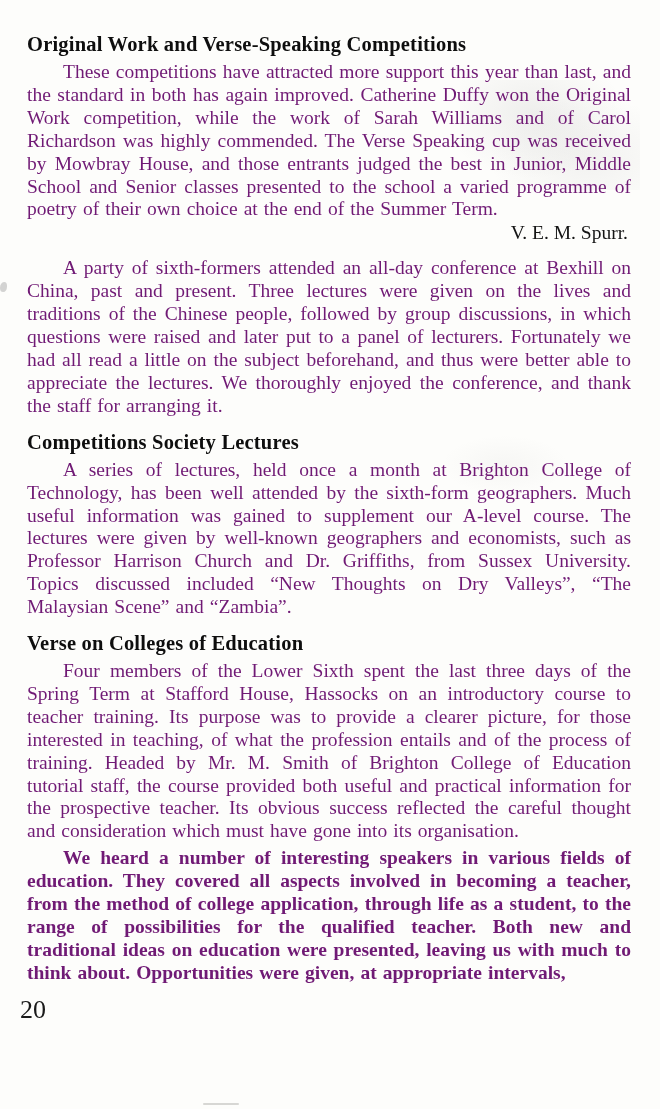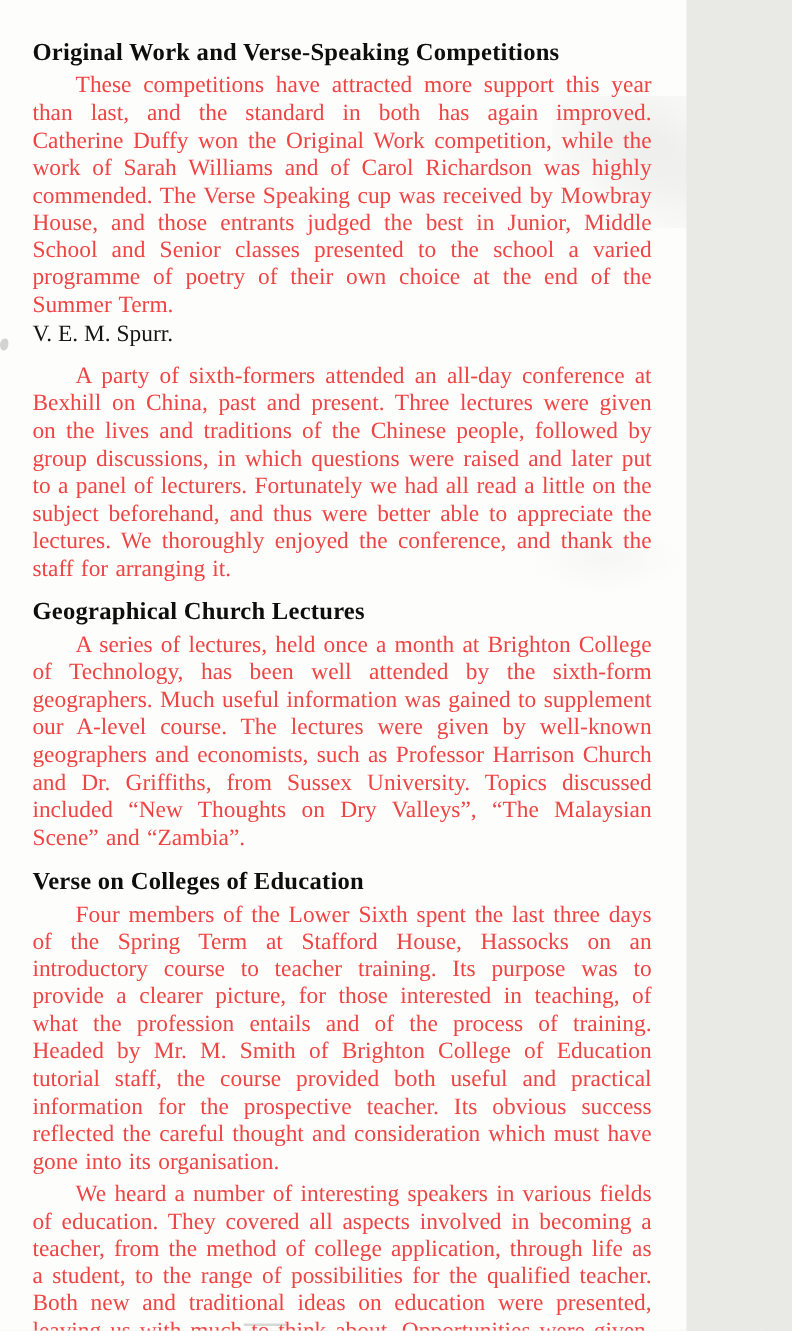--- a/index.html
+++ b/index.html
@@ -2,21 +2,21 @@
 <html><head>
 <meta charset="utf-8">
 <style>
   html, body {
     margin: 0;
     padding: 0;
     background: #e9e9e6;
   }
   .scan {
     position: relative;
-    width: 572px;
+    width: 660px;
     height: 1109px;
     background: #fdfdfb;
     overflow: hidden;
     font-family: "Liberation Serif", serif;
     color: #171717;
   }
   .content {
     position: relative;
     padding: 33px 29px 0 27px;
     z-index: 2;
@@ -30,28 +30,30 @@
     color: #0e0e0e;
     margin: 0 0 5px 0;
   }
   p.body-par {
     font-size: 19.5px;
     line-height: 22.9px;
     text-align: justify;
     text-indent: 36px;
     word-spacing: 1.2px;
     margin: 0;
-    color: #ef4444;
+    color: #701a75;
   }
   p.body-par + p.body-par {
     margin-top: 4px;
+    font-weight: bold;
   }
   .signature {
     font-size: 19.5px;
     line-height: 23px;
+    text-align: right;
     color: #151515;
   }
   .sig-flush   { padding-right: 3px;  }
   .sig-offset  { padding-right: 33px; }
   section.sec + section.sec {
     margin-top: 13px;
   }
   .page-number {
     margin: 13px 0 0 -7px;
     font-size: 26px;
@@ -103,21 +105,21 @@
       <h2 class="heading">Original Work and Verse-Speaking Competitions</h2>
       <p class="body-par">These competitions have attracted more support this year than last, and the standard in both has again improved. Catherine Duffy won the Original Work competition, while the work of Sarah Williams and of Carol Richardson was highly commended. The Verse Speaking cup was received by Mowbray House, and those entrants judged the best in Junior, Middle School and Senior classes presented to the school a varied programme of poetry of their own choice at the end of the Summer Term.</p>
       <div class="signature sig-flush">V. E. M. Spurr.</div>
     </section>
 
     <section class="sec">
       <p class="body-par">A party of sixth-formers attended an all-day conference at Bexhill on China, past and present. Three lectures were given on the lives and traditions of the Chinese people, followed by group discussions, in which questions were raised and later put to a panel of lecturers. Fortunately we had all read a little on the subject beforehand, and thus were better able to appreciate the lectures. We thoroughly enjoyed the conference, and thank the staff for arranging it.</p>
     </section>
 
     <section class="sec">
-      <h2 class="heading">Geographical Church Lectures</h2>
+      <h2 class="heading">Competitions Society Lectures</h2>
       <p class="body-par">A series of lectures, held once a month at Brighton College of Technology, has been well attended by the sixth-form geographers. Much useful information was gained to supplement our A-level course. The lectures were given by well-known geographers and economists, such as Professor Harrison Church and Dr. Griffiths, from Sussex University. Topics discussed included “New Thoughts on Dry Valleys”, “The Malaysian Scene” and “Zambia”.</p>
     </section>
 
     <section class="sec">
       <h2 class="heading">Verse on Colleges of Education</h2>
       <p class="body-par">Four members of the Lower Sixth spent the last three days of the Spring Term at Stafford House, Hassocks on an introductory course to teacher training. Its purpose was to provide a clearer picture, for those interested in teaching, of what the profession entails and of the process of training. Headed by Mr. M. Smith of Brighton College of Education tutorial staff, the course provided both useful and practical information for the prospective teacher. Its obvious success reflected the careful thought and consideration which must have gone into its organisation.</p>
       <p class="body-par">We heard a number of interesting speakers in various fields of education. They covered all aspects involved in becoming a teacher, from the method of college application, through life as a student, to the range of possibilities for the qualified teacher. Both new and traditional ideas on education were presented, leaving us with much to think about. Opportunities were given, at appropriate intervals,</p>
     </section>
 
     <div class="page-number">20</div>

